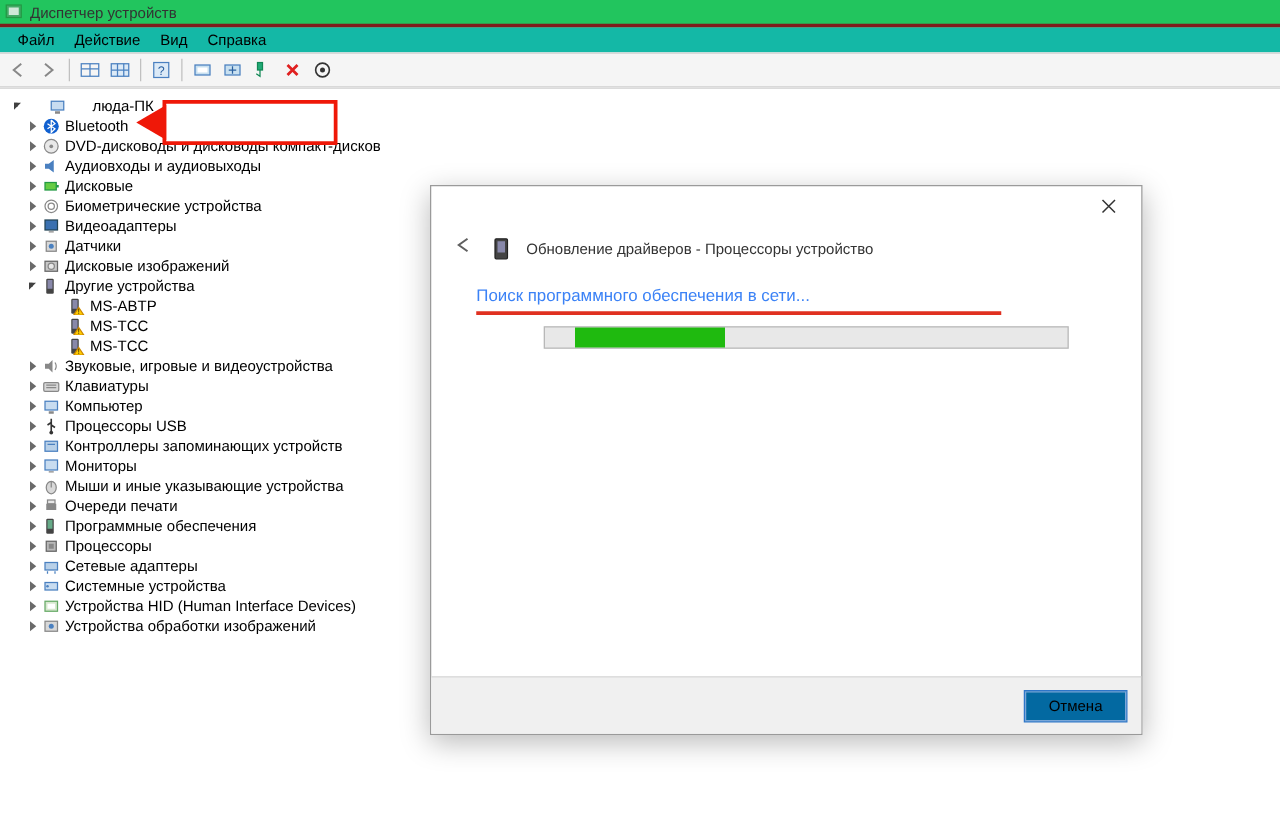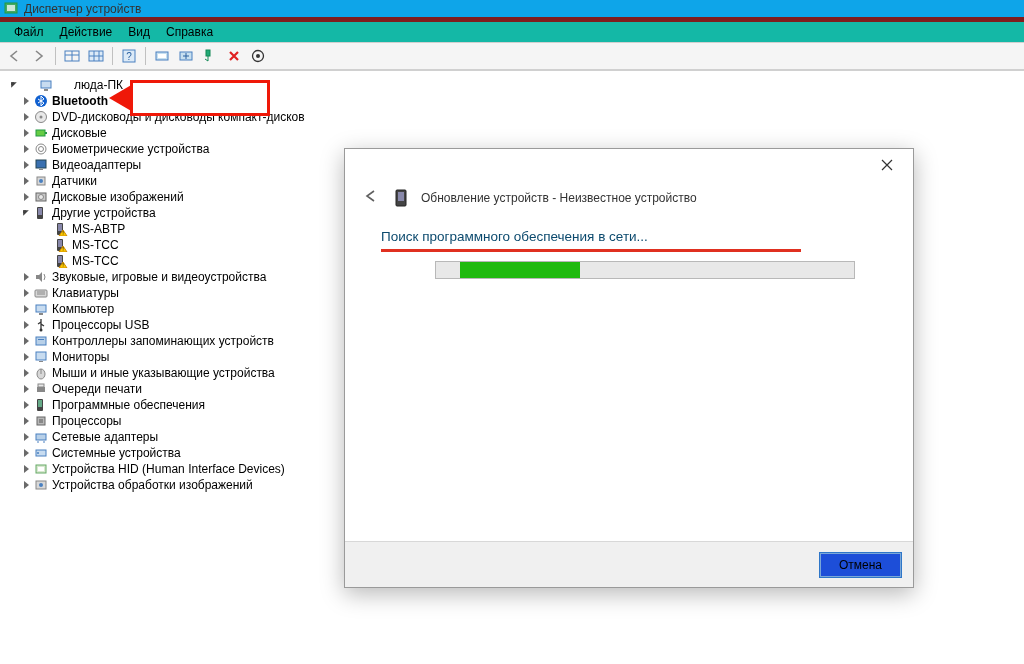--- a/index.html
+++ b/index.html
@@ -1,60 +1,60 @@
 <!DOCTYPE html>
 <html><head>
 <meta charset="utf-8">
 <style>
 * { box-sizing: border-box; margin: 0; padding: 0; font-family: "Segoe UI", Tahoma, sans-serif; }
 body { width: 1024px; height: 664px; background: #fff; overflow: hidden; font-size: 12px; color: #000; position: relative; }
 
 
-.titlebar { height: 22px; display: flex; align-items: center; padding: 2px 4px; background: #0ea5e9; border-bottom: 5px solid #7f1d1d; }
+.titlebar { height: 22px; display: flex; align-items: center; padding: 2px 4px; background: #22c55e; border-bottom: 3px solid #7f1d1d; }
 .titlebar .app-icon { width: 14px; height: 14px; margin-right: 6px; }
 .titlebar .title { font-size: 12px; color: #333; }
 
 
 .menubar { height: 20px; display: flex; align-items: center; padding: 0 6px; background: #14b8a6; }
 .menubar .menu-item { padding: 2px 8px; font-size: 12px; cursor: default; }
 
 
 .toolbar { height: 28px; display: flex; align-items: center; padding: 2px 4px; border-top: 1px solid #d0d0d0; border-bottom: 1px solid #d0d0d0; background: #f5f5f5; gap: 2px; }
 .toolbar .tool { width: 22px; height: 22px; display: flex; align-items: center; justify-content: center; border: 1px solid transparent; border-radius: 2px; }
 .toolbar .sep { width: 1px; height: 18px; background: #c0c0c0; margin: 0 3px; }
 
 
 .tree-content { padding: 6px 2px; }
 .tree-container { position: absolute; top: 70px; left: 0; right: 0; bottom: 0; border-top: 1px solid #d0d0d0; overflow: hidden; background: #fff; }
 .tree-row { display: flex; align-items: center; height: 16px; padding: 0; cursor: default; white-space: nowrap; }
 .tree-row .chev { width: 12px; height: 12px; display: inline-flex; align-items: center; justify-content: center; color: #6a6a6a; font-size: 9px; }
 .tree-row .ic { width: 16px; height: 16px; margin: 0 3px 0 1px; display: inline-flex; align-items: center; justify-content: center; }
 .tree-row .lab { font-size: 12px; }
-.tree-row.bold .lab { font-weight: 700; }
+.tree-row.bold .lab { font-weight: 400; }
 .ind0 { padding-left: 6px; gap: 17px; }
 .ind1 { padding-left: 18px; }
 .ind2 { padding-left: 38px; }
 
 
 .anno { position: absolute; top: 80px; left: 130px; width: 140px; height: 36px; border: 3px solid #ef1808; pointer-events: none; }
 .anno-arrow { position: absolute; top: 84px; left: 109px; width: 0; height: 0; border-top: 14px solid transparent; border-bottom: 14px solid transparent; border-right: 24px solid #ef1808; pointer-events: none; }
 
 
 .dialog { position: absolute; top: 148px; left: 344px; width: 570px; height: 440px; background: #fff; border: 1px solid #9a9a9a; box-shadow: 0 6px 22px rgba(0,0,0,.28); }
 .dialog .dlg-close { position: absolute; top: 2px; right: 4px; width: 44px; height: 28px; display: flex; align-items: center; justify-content: center; font-size: 13px; color: #333; }
 .dialog .dlg-head { position: absolute; top: 36px; left: 14px; display: flex; align-items: center; gap: 12px; }
 .dialog .dlg-back { font-size: 16px; color: #606060; padding: 4px; }
 .dialog .dlg-ic { width: 14px; height: 18px; }
 .dialog .dlg-title { font-size: 12px; color: #333; }
-.dialog .dlg-status { position: absolute; top: 80px; left: 36px; font-size: 13.5px; color: #0c4a6e; }
+.dialog .dlg-status { position: absolute; top: 80px; left: 36px; font-size: 13.5px; color: #3b82f6; }
 .dialog .dlg-underline { position: absolute; top: 100px; left: 36px; width: 420px; height: 3px; background: #e03020; }
 .dialog .dlg-progress { position: absolute; top: 112px; left: 90px; width: 420px; height: 18px; border: 1px solid #b8b8b8; background: #e8e8e8; }
 .dialog .dlg-progress .bar { position: absolute; top: 0; left: 24px; width: 120px; height: 100%; background: #1fba0f; }
 .dialog .dlg-btnbar { position: absolute; left: 0; right: 0; bottom: 0; height: 46px; background: #f0f0f0; border-top: 1px solid #d8d8d8; display: flex; align-items: center; justify-content: flex-end; padding-right: 12px; }
-.dialog .dlg-cancel { padding: 4px 18px; font-size: 12px; background: #1d4ed8; border: 1px solid #7aa7d8; outline: 1px solid #2e76c8; }
+.dialog .dlg-cancel { padding: 4px 18px; font-size: 12px; background: #0369a1; border: 1px solid #7aa7d8; outline: 1px solid #2e76c8; }
 
 .chev-open::before { content: ""; display: inline-block; width: 0; height: 0; border-left: 4px solid #404040; border-top: 4px solid #404040; border-right: 4px solid transparent; border-bottom: 4px solid transparent; transform: rotate(0deg) scale(.7); }
 .chev-closed::before { content: ""; display: inline-block; width: 0; height: 0; border-top: 4px solid transparent; border-bottom: 4px solid transparent; border-left: 5px solid #6a6a6a; }
 </style>
 </head>
 <body>
 
 <div class="titlebar">
   <span class="app-icon">
     <svg width="14" height="14">
@@ -162,20 +162,29 @@
       </div>
       <div class="tree-row ind1">
         <span class="chev chev-closed"></span>
         <span class="ic">
           <svg width="14" height="14">
             <circle cx="7" cy="7" r="5.5" fill="#e8e8e8" stroke="#888"></circle>
             <circle cx="7" cy="7" r="1.5" fill="#888"></circle>
           </svg>
         </span>
         <span class="lab">DVD-дисководы и дисководы компакт-дисков</span>
+      </div>
+      <div class="tree-row ind1">
+        <span class="chev chev-closed"></span>
+        <span class="ic">
+          <svg width="14" height="14">
+            <path d="M2 5 L5 5 L9 2 L9 12 L5 9 L2 9 Z" fill="#4a80c0"></path>
+          </svg>
+        </span>
+        <span class="lab">Аудиовходы и аудиовыходы</span>
       </div>
       <div class="tree-row ind1">
         <span class="chev chev-closed"></span>
         <span class="ic">
           <svg width="14" height="14">
             <rect x="2" y="4" width="9" height="6" fill="#6c4" stroke="#294"></rect>
             <rect x="11" y="6" width="2" height="2" fill="#294"></rect>
           </svg>
         </span>
         <span class="lab">Дисковые</span>
@@ -425,21 +434,21 @@
       <svg width="16" height="14">
           <path d="M11 2 L4 7 L11 12" stroke="#606060" fill="none" stroke-width="1.6"></path>
         </svg>
     </span>
     <span class="dlg-ic">
       <svg width="12" height="18">
           <rect x="1" y="1" width="10" height="16" rx="1" fill="#444" stroke="#222"></rect>
           <rect x="3" y="3" width="6" height="9" fill="#88a"></rect>
         </svg>
     </span>
-    <span class="dlg-title">Обновление устройств - Неизвестное устройство</span>
+    <span class="dlg-title">Обновление драйверов - Процессоры устройство</span>
   </div>
   <div class="dlg-status">Поиск программного обеспечения в сети...</div>
   <div class="dlg-underline"></div>
   <div class="dlg-progress">
     <div class="bar"></div>
   </div>
   <div class="dlg-btnbar">
     <button class="dlg-cancel">Отмена</button>
   </div>
 </div>

